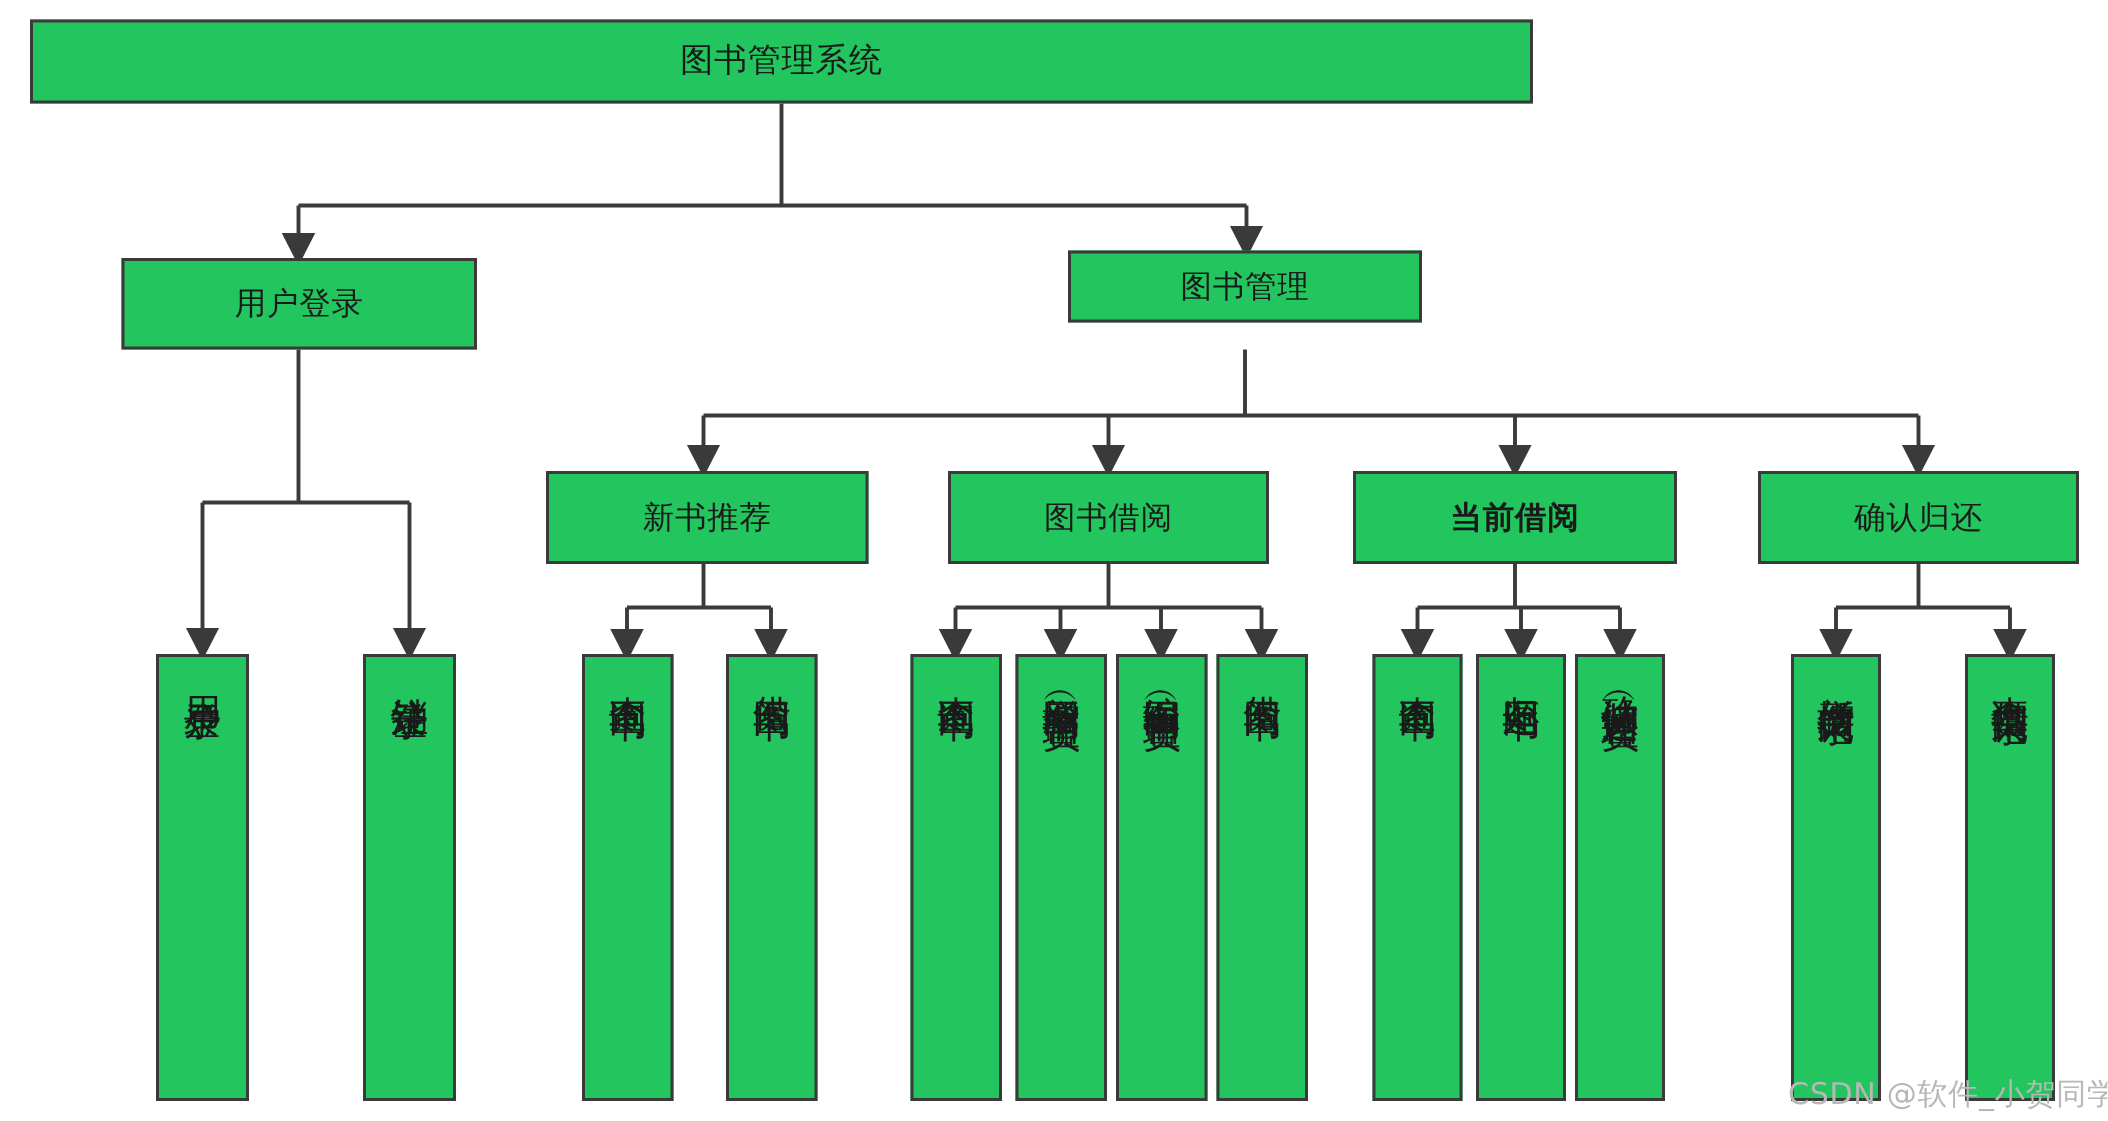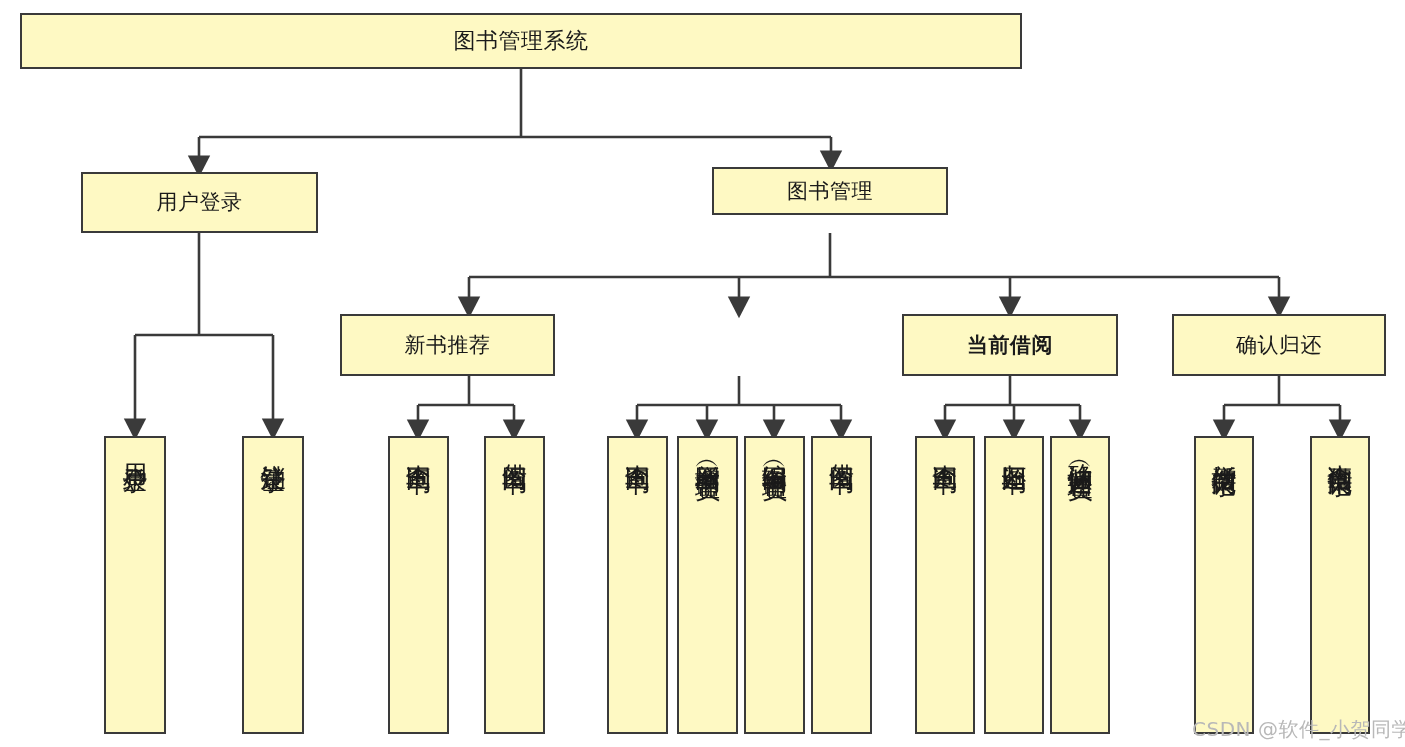--- a/index.html
+++ b/index.html
@@ -21,21 +21,21 @@
     position: absolute;
     left: 0;
     top: 0;
     width: 1405px;
     height: 747px;
     pointer-events: none;
   }
   .node {
     position: absolute;
     box-sizing: border-box;
-    background: #fef9c3;
+    background: #22c55e;
     border: 2px solid #3a3a3a;
     display: flex;
     align-items: center;
     justify-content: center;
     color: #1a1a1a;
   }
   .node .label {
     display: block;
     line-height: 1.08;
     letter-spacing: 0.5px;
@@ -128,24 +128,27 @@
   </div>
 
   <div class="node horizontal" style="left:81px; top:172px; width:237px; height:61px;">
     <span class="label">用户登录</span>
   </div>
 
   <div class="node horizontal" style="left:712px; top:167px; width:236px; height:48px;">
     <span class="label">图书管理</span>
   </div>
 
-  <div class="node horizontal" style="left:340px; top:314px; width:215px; height:62px;">
+  <div class="node horizontal" style="left:364px; top:314px; width:215px; height:62px;">
     <span class="label">新书推荐</span>
   </div>
 
+  <div class="node horizontal" style="left:632px; top:314px; width:214px; height:62px;">
+    <span class="label">图书借阅</span>
+  </div>
 
   <div class="node horizontal" style="left:902px; top:314px; width:216px; height:62px;font-weight:bold;">
     <span class="label">当前借阅</span>
   </div>
 
   <div class="node horizontal" style="left:1172px; top:314px; width:214px; height:62px;">
     <span class="label">确认归还</span>
   </div>
 
   <div class="node vertical" style="left:104px; top:436px; width:62px; height:298px;">

